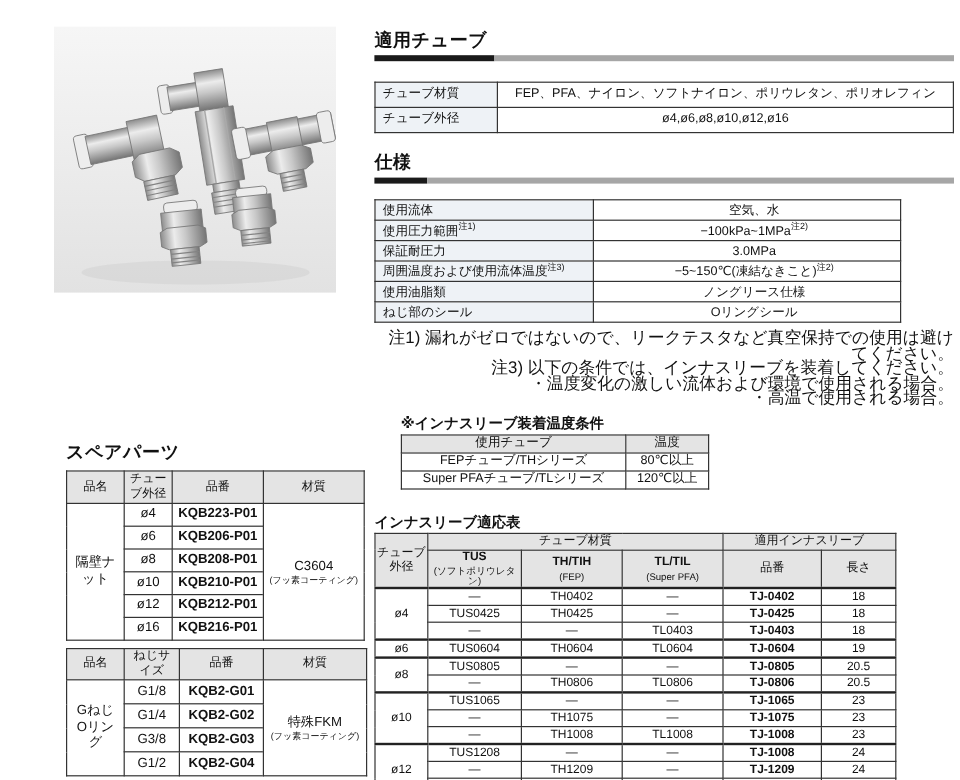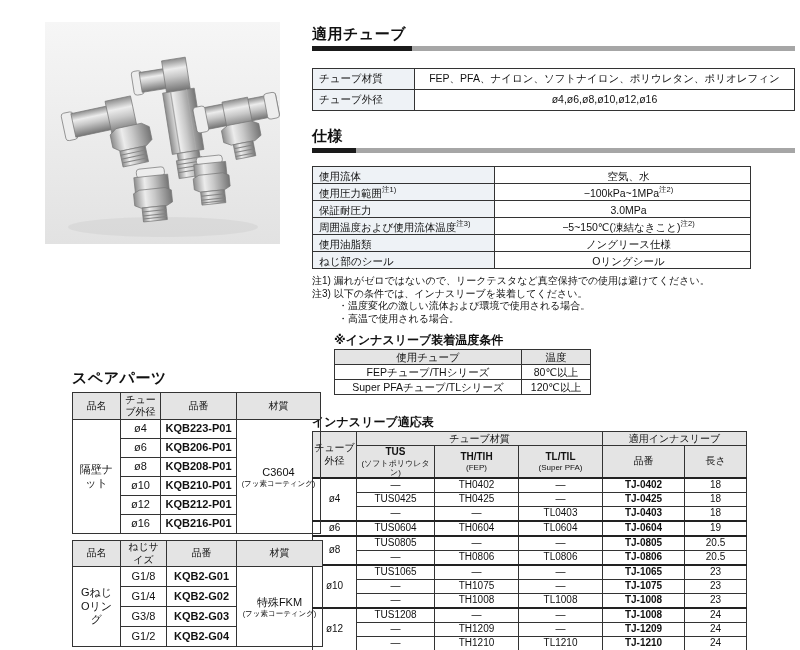--- a/index.html
+++ b/index.html
@@ -19,21 +19,21 @@
   .hdr{background:#e4e4e4;}
   
   .app-tbl{width:483px;}
   .app-tbl td{height:20px;}
   .app-tbl .lab{width:92px;text-align:left;padding-left:6px;background:#eef2f6;}
   
   .spec-tbl{width:439px;}
   .spec-tbl td{height:16px;padding-left:15px;}
   .spec-tbl .lab{width:172px;text-align:left;padding-left:6px;background:#eef2f6;}
   sup{font-size:7.5px;}
-  .notes{font-size:10px;line-height:12.6px;margin-top:6px;}
+  .notes{font-size:14px;line-height:12.6px;margin-top:6px;text-align:right;}
   .note-indent{padding-left:26px;}
   
   .sub-title{font-size:12px;font-weight:bold;line-height:14px;}
   .temp-wrap{margin-left:22px;margin-top:8px;}
   .temp-tbl{width:257px;margin-top:2px;}
   .temp-tbl td{height:14px;}
   .temp-tbl .c0{width:180px;}
   
   .slv-tbl{width:434px;margin-top:2px;}
   .slv-tbl td{height:13px;font-size:10px;padding:0 1px;}
@@ -330,21 +330,21 @@
       <td>TH1210</td>
       <td>TL1210</td>
       <td class="bold">TJ-1210</td>
       <td>24</td>
     </tr>
   </tbody>
     </table>
 
 </div>
 
-<div class="abs" style="left:72px;top:368px;width:260px;">
+<div class="abs" style="left:55px;top:368px;width:260px;">
   <div class="sec-title">スペアパーツ</div>
 
   <table class="sp-tbl1">
     <colgroup>
         <col style="width:48px">
         <col style="width:40px">
         <col style="width:76px">
         <col style="width:84px">
       </colgroup>
     <tbody>

